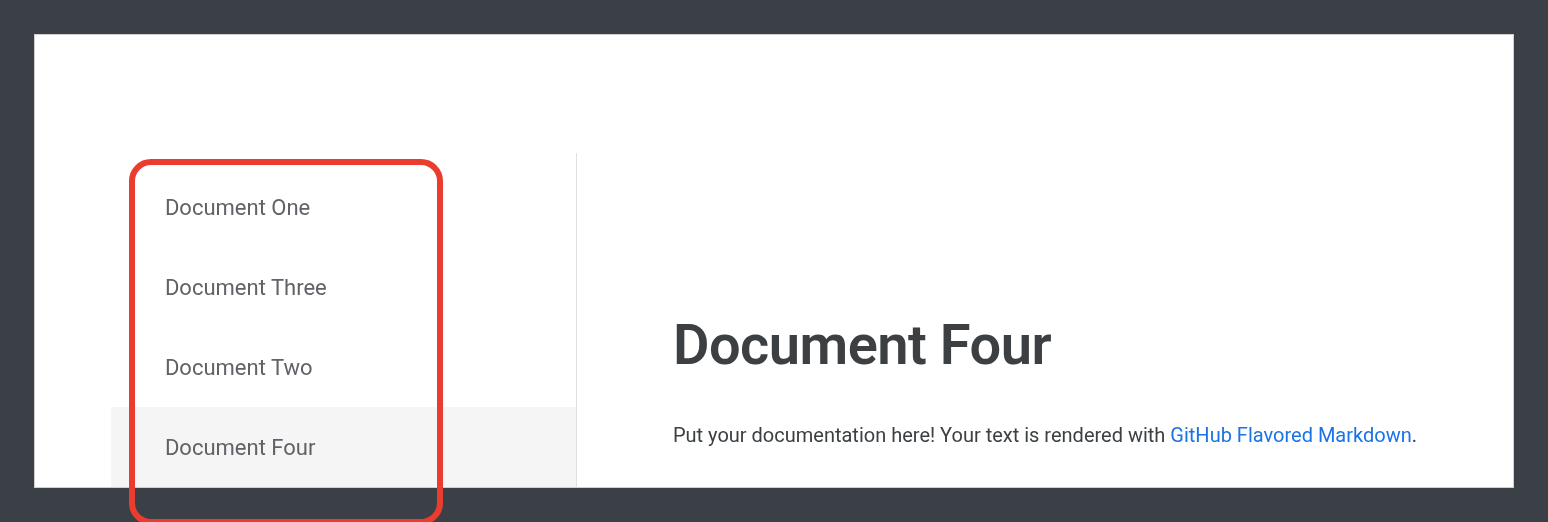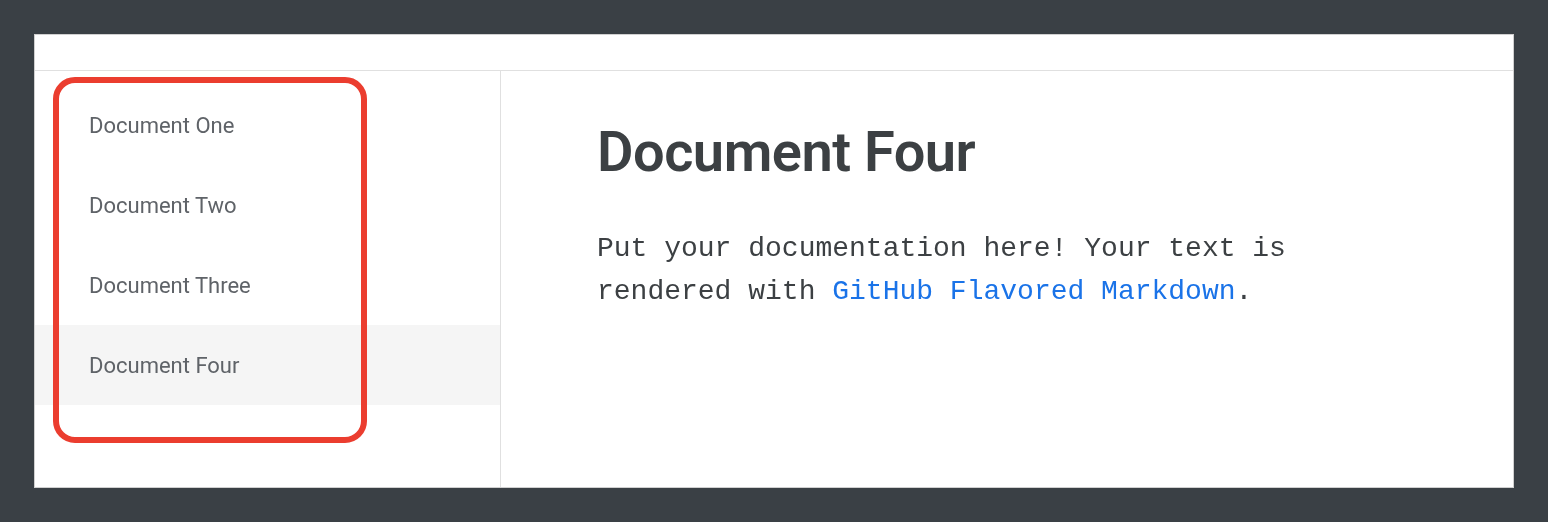--- a/index.html
+++ b/index.html
@@ -1,18 +1,19 @@
 <!DOCTYPE html>
 <html><head>
   <meta charset="utf-8">
   <style>
     * {
       margin: 0;
       padding: 0;
       box-sizing: border-box;
+      align-items: flex-end;
     }
     body {
       font-family: -apple-system, BlinkMacSystemFont, "Segoe UI", Roboto, Helvetica, Arial, sans-serif;
       background: #3a4045;
       width: 1548px;
       height: 522px;
       padding: 34px;
       overflow: hidden;
     }
     .window {
@@ -66,47 +67,46 @@
       padding: 48px 96px 0 96px;
     }
     .main h1 {
       font-size: 56px;
       font-weight: 600;
       color: #3c4043;
       letter-spacing: -0.5px;
       margin-bottom: 42px;
     }
     .main p {
-      font-size: 28px;
+      font-size: 20px;
       color: #3c4043;
       line-height: 1.55;
       margin-bottom: 36px;
       max-width: 820px;
-      font-family: Liberation Mono, monospace;
     }
     .main a {
       color: #1a73e8;
       text-decoration: none;
     }
   </style>
 </head>
 <body>
 
 <div class="window">
   <div class="header-strip"></div>
   <div class="content-area">
     <div class="sidebar">
       <div class="sidebar-item">
         <span>Document One</span>
       </div>
       <div class="sidebar-item">
-        <span>Document Two</span>
+        <span>Document Three</span>
       </div>
       <div class="sidebar-item">
-        <span>Document Three</span>
+        <span>Document Two</span>
       </div>
       <div class="sidebar-item selected">
         <span>Document Four</span>
       </div>
       <div class="highlight-box"></div>
     </div>
     <div class="main">
       <h1>Document Four</h1>
       <p>
         <span>Put your documentation here! Your text is rendered with </span><a href="#">GitHub Flavored Markdown</a><span>.</span>

